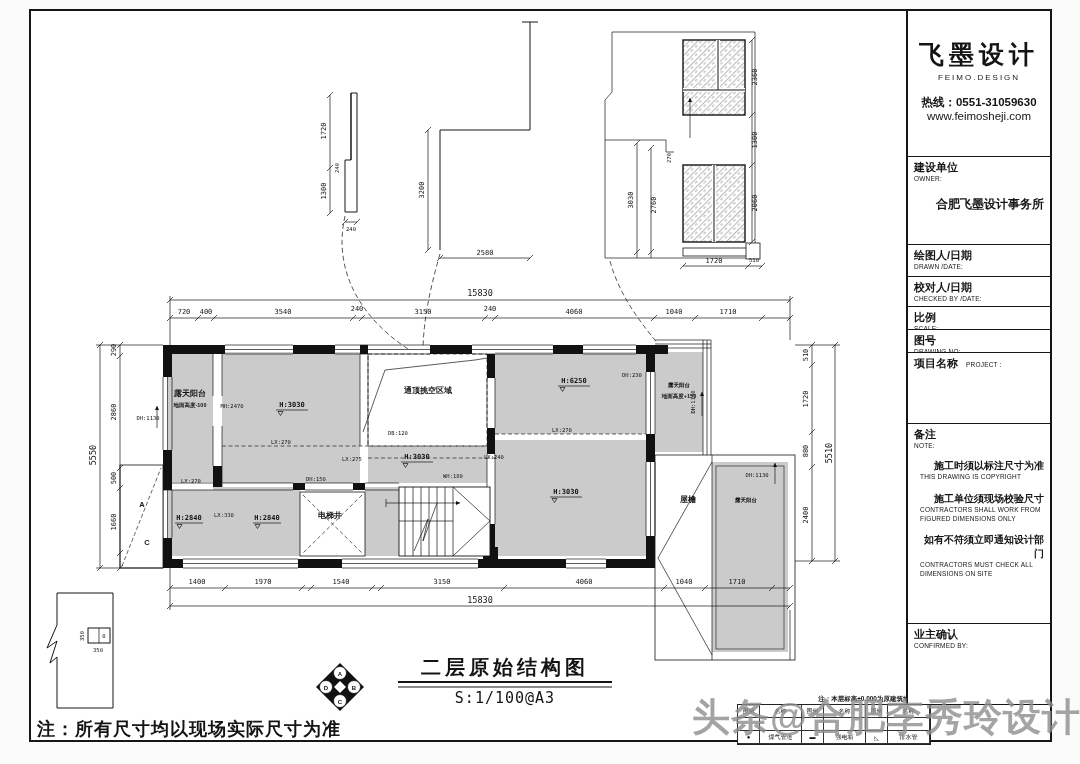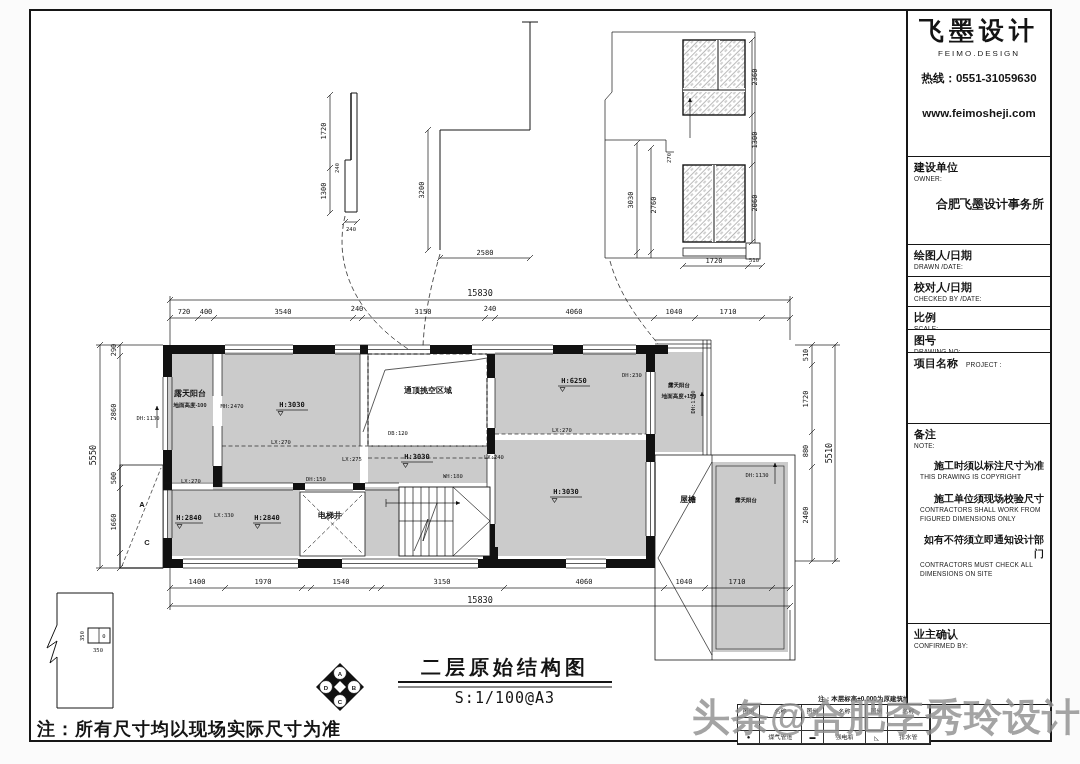--- a/index.html
+++ b/index.html
@@ -32,24 +32,24 @@
   .legend{position:absolute;left:706px;top:693px;width:192px;background:#fff;border:1.2px solid #222;
           display:grid;grid-template-columns:22px 42px 22px 42px 22px 42px;grid-auto-rows:13px;z-index:5;}
   .legend div{border-right:.5px solid #333;border-bottom:.5px solid #333;font-size:6px;display:flex;
               align-items:center;justify-content:center;overflow:hidden;white-space:nowrap;}
   
   .tb{position:absolute;right:0;top:0;width:142px;height:100%;border-left:2px solid #161616;background:#fff;font-size:11px;}
   .tb section{border-bottom:1.5px solid #161616;padding:3px 6px;box-sizing:border-box;overflow:hidden;}
   .tb .cn{font-weight:700;font-size:11px;}
   .tb .en{font-size:6.5px;letter-spacing:.2px;}
   .s-brand{height:146px;text-align:center;}
-  .brand-name{font-size:25px;font-weight:700;letter-spacing:5px;}
+  .brand-name{font-size:25px;font-weight:700;letter-spacing:5px;margin-top:24px;}
   .brand-tag{font-size:8px;letter-spacing:2px;margin-top:2px;}
   .brand-hot{font-size:11.5px;font-weight:700;margin-top:13px;}
-  .brand-web{font-size:11.5px;font-weight:700;margin-top:21px;}
+  .brand-web{font-size:11.5px;font-weight:400;margin-top:0;}
   .s-owner{height:88px;}
   .owner-val{font-size:12px;font-weight:700;text-align:right;margin-top:14px;}
   .s-f1{height:33px;} .s-f2{height:32px;} .s-f3{height:30px;}
   .s-f4{height:23px;} .s-f5{height:23px;}
   .s-proj{height:71px;}
   .proj-line{display:flex;gap:8px;align-items:baseline;}
   .s-note{height:200px;}
   .note-item{margin:10px 0 0 6px;}
   .note-item .cn{font-size:10px;text-align:right;}
   .note-item .en{font-size:6.5px;line-height:1.35;}

